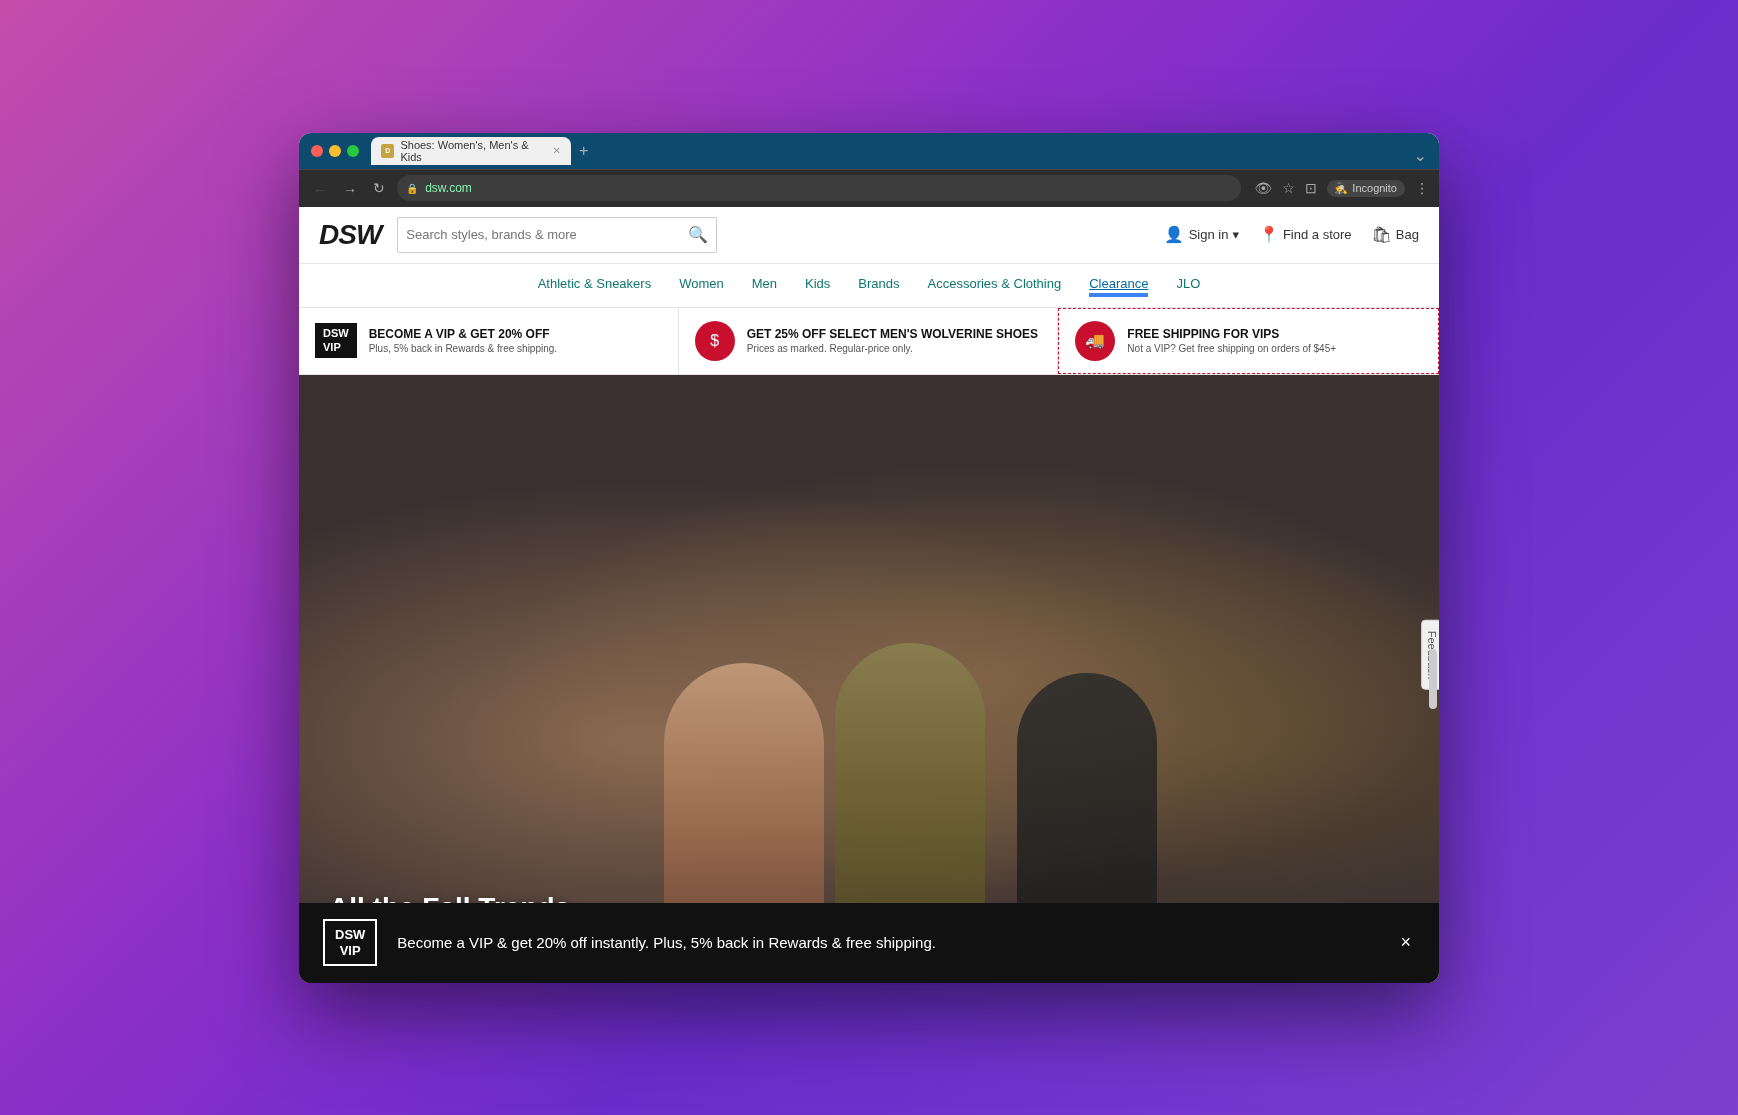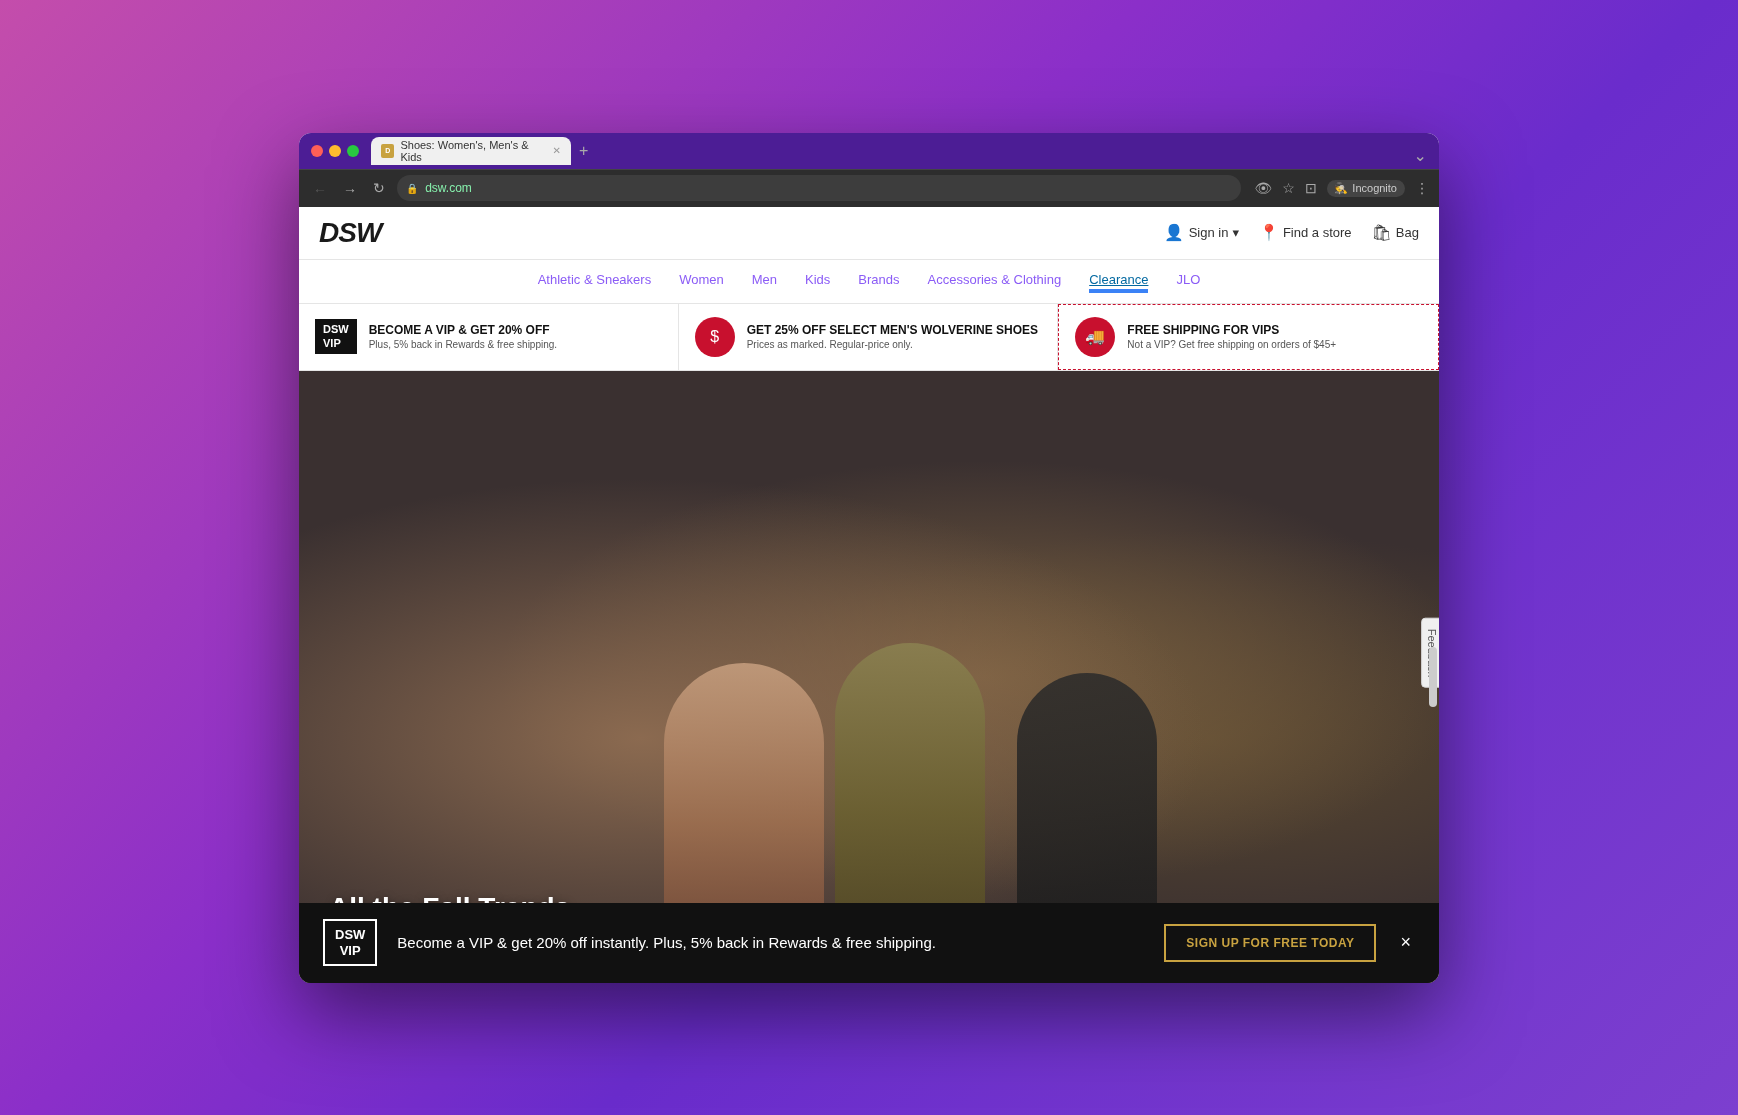--- a/index.html
+++ b/index.html
@@ -21,21 +21,21 @@
       background: #fff;
       border-radius: 12px;
       overflow: hidden;
       box-shadow: 0 30px 80px rgba(0,0,0,0.5);
       display: flex;
       flex-direction: column;
     }
 
     
     .title-bar {
-      background: #4c1d95;
+      background: #0c4a6e;
       height: 36px;
       display: flex;
       align-items: center;
       padding: 0 12px;
       flex-shrink: 0;
     }
     .traffic-lights {
       display: flex;
       gap: 6px;
       margin-right: 12px;
@@ -235,21 +235,21 @@
       background: #fff;
       display: flex;
       justify-content: center;
       gap: 28px;
       padding: 10px 0;
       border-bottom: 1px solid #e5e5e5;
       flex-shrink: 0;
     }
     .nav-item {
       font-size: 13px;
-      color: #8b5cf6;
+      color: #0f766e;
       cursor: pointer;
       text-decoration: none;
       padding: 2px 0;
     }
     .nav-item.active { color: #0369a1; border-bottom: 4px solid #3b82f6; text-decoration: underline; }
 
     
     .promo-bar {
       display: flex;
       border-bottom: 1px solid #e5e5e5;
@@ -482,20 +482,24 @@
       </div>
       <span class="addr-icon">⋮</span>
     </div>
   </div>
 
   <div class="website">
 
 
     <div class="dsw-header">
       <div class="dsw-logo">DSW</div>
+      <div class="search-bar">
+        <input class="search-input" type="text" placeholder="Search styles, brands &amp; more" style="">
+        <button class="search-btn">🔍</button>
+      </div>
       <div class="header-right">
         <div class="header-action">
           <span class="header-action-icon">👤</span>
           <span>Sign in</span>
           <span>▾</span>
         </div>
         <div class="header-action">
           <span class="header-action-icon">📍</span>
           <span>Find a store</span>
         </div>
@@ -555,19 +559,18 @@
       </div>
       <div class="feedback-tab">Feedback</div>
       <div class="scroll-hint"></div>
 
       <div class="vip-banner">
         <div class="vip-logo">
           <div>DSW</div>
           <div>VIP</div>
         </div>
         <span class="vip-text">Become a VIP &amp; get 20% off instantly. Plus, 5% back in Rewards &amp; free shipping.</span>
-        <button class="vip-cta">SIGN UP FOR FREE TODAY</button>
         <button class="vip-close">×</button>
       </div>
     </div>
 
   </div>
 </div>
 
 </body></html>

